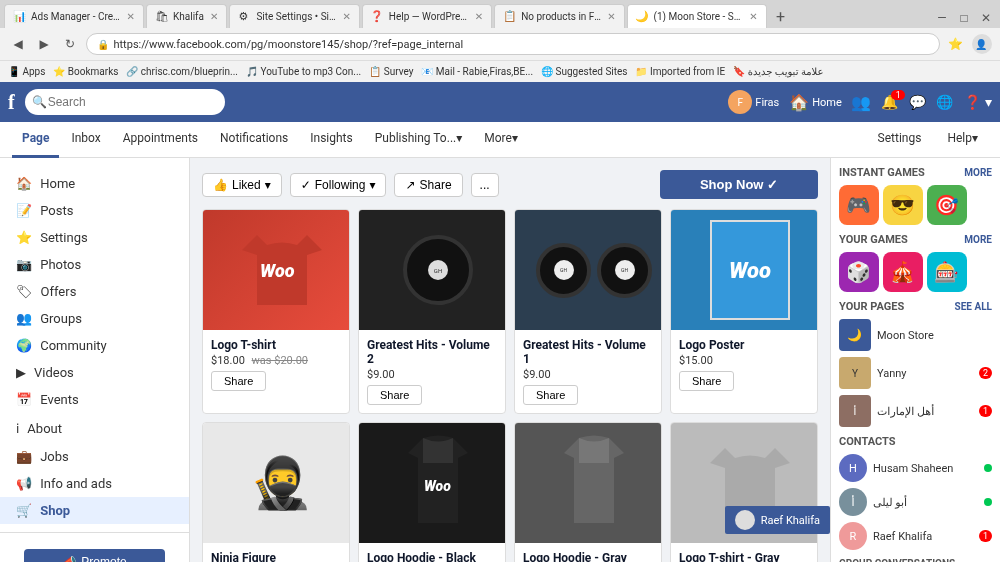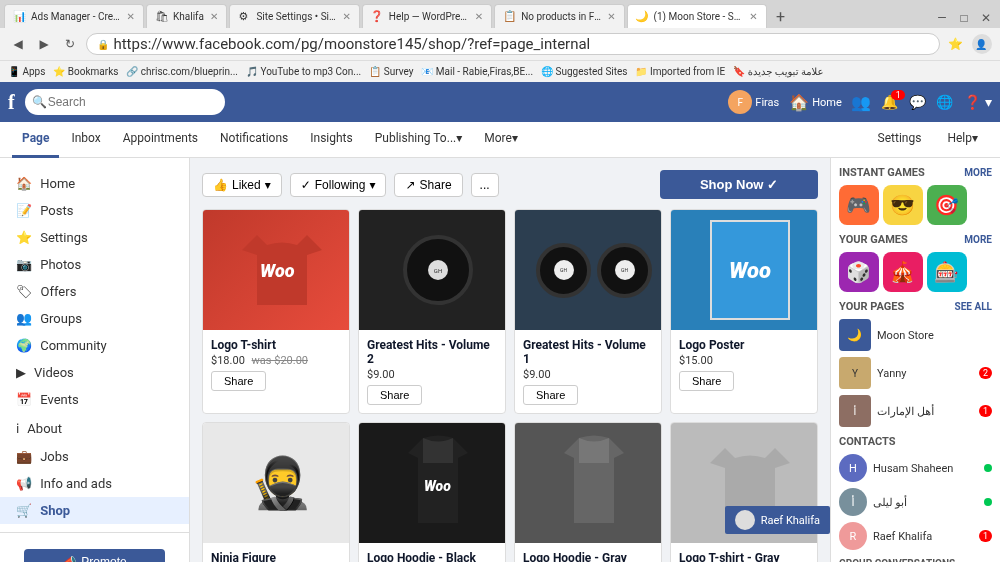--- a/index.html
+++ b/index.html
@@ -131,21 +131,21 @@
     <div class="nav-btn">✕</div>
   </div>
 </div>
 
 <div class="address-bar">
   <div class="nav-btn">◀</div>
   <div class="nav-btn">▶</div>
   <div class="nav-btn">↻</div>
   <div class="url-bar">
     <span style="color:#888;margin-right:4px;font-size:10px;">🔒</span>
-    <span style="font-size:15px;">https://www.facebook.com/pg/moonstore145/shop/?ref=page_internal</span>
+    <span style="font-size:11px;">https://www.facebook.com/pg/moonstore145/shop/?ref=page_internal</span>
   </div>
   <div class="nav-btn">⭐</div>
   <div style="display:flex;gap:2px;">
     <div class="nav-btn" style="font-size:10px;background:#ddd;border-radius:50%;width:20px;height:20px;">👤</div>
   </div>
 </div>
 
 <div class="bookmarks-bar">
   <div class="bookmark-item">
       <span>📱</span>

